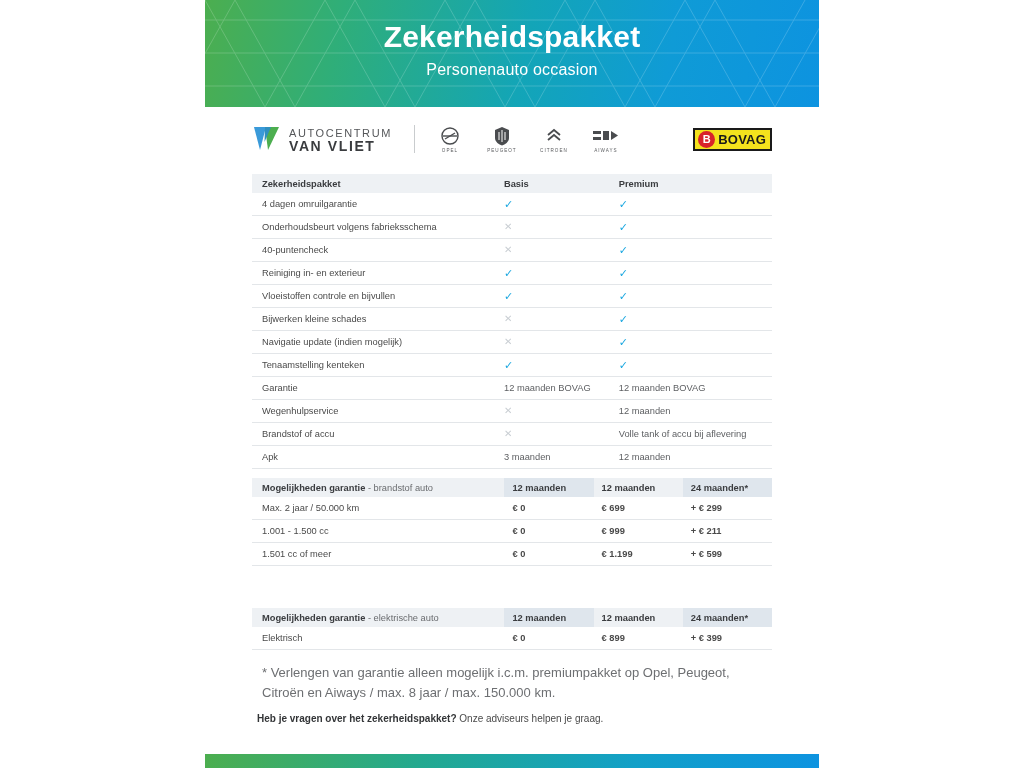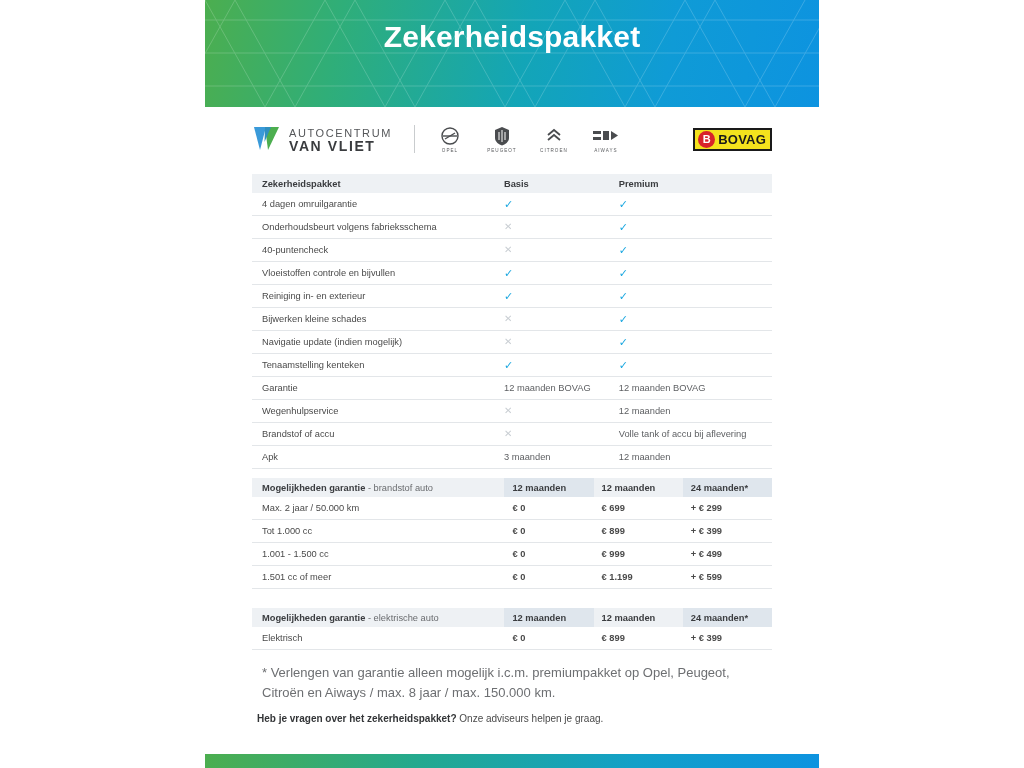--- a/index.html
+++ b/index.html
@@ -244,20 +244,21 @@
       <g fill="none" stroke="#ffffff" stroke-width="1">
         <path d="M0 0 L60 107 L120 0 L180 107 L240 0 L300 107 L360 0 L420 107 L480 0 L540 107 L600 0"></path>
         <path d="M-30 107 L30 0 L90 107 L150 0 L210 107 L270 0 L330 107 L390 0 L450 107 L510 0 L570 107 L630 0"></path>
         <path d="M0 53 L614 53"></path>
         <path d="M0 20 L614 20"></path>
         <path d="M0 86 L614 86"></path>
       </g>
     </svg>
     <div class="banner-text">
       <div class="banner-title">Zekerheidspakket</div>
+      <div class="banner-sub">Personenauto occasion</div>
     </div>
   </div>
 
   <div class="logo-strip">
 
     <div class="vanvliet">
       <div class="vv-mark">
         <svg width="30" height="30" viewBox="0 0 30 30">
           <path d="M2 3 L14 3 L8 26 Z" fill="#3a9ad9"></path>
           <path d="M13 3 L27 3 L16 26 Z" fill="#4cae4f"></path>
@@ -343,26 +344,26 @@
           <td class="c1">Onderhoudsbeurt volgens fabrieksschema</td>
           <td class="c2"><span class="cross">✕</span></td>
           <td class="c3"><span class="check">✓</span></td>
         </tr>
         <tr>
           <td class="c1">40-puntencheck</td>
           <td class="c2"><span class="cross">✕</span></td>
           <td class="c3"><span class="check">✓</span></td>
         </tr>
         <tr>
+          <td class="c1">Reiniging in- en exterieur</td>
+          <td class="c2"><span class="check">✓</span></td>
+          <td class="c3"><span class="check">✓</span></td>
+        </tr>
+        <tr>
           <td class="c1">Vloeistoffen controle en bijvullen</td>
-          <td class="c2"><span class="check">✓</span></td>
-          <td class="c3"><span class="check">✓</span></td>
-        </tr>
-        <tr>
-          <td class="c1">Reiniging in- en exterieur</td>
           <td class="c2"><span class="check">✓</span></td>
           <td class="c3"><span class="check">✓</span></td>
         </tr>
         <tr>
           <td class="c1">Bijwerken kleine schades</td>
           <td class="c2"><span class="cross">✕</span></td>
           <td class="c3"><span class="check">✓</span></td>
         </tr>
         <tr>
           <td class="c1">Navigatie update (indien mogelijk)</td>
@@ -407,30 +408,24 @@
       </tr>
     </thead>
     <tbody>
         <tr>
           <td class="g1">Max. 2 jaar / 50.000 km</td>
           <td class="g2"><b>€ 0</b></td>
           <td class="g3"><b>€ 699</b></td>
           <td class="g4"><b>+ € 299</b></td>
         </tr>
         <tr>
-          <td class="g1">Tot 1.000 cc</td>
-          <td class="g2"><b>€ 0</b></td>
-          <td class="g3"><b>€ 899</b></td>
-          <td class="g4"><b>+ € 399</b></td>
-        </tr>
-        <tr>
           <td class="g1">1.001 - 1.500 cc</td>
           <td class="g2"><b>€ 0</b></td>
           <td class="g3"><b>€ 999</b></td>
-          <td class="g4"><b>+ € 499</b></td>
+          <td class="g4"><b>+ € 211</b></td>
         </tr>
         <tr>
           <td class="g1">1.501 cc of meer</td>
           <td class="g2"><b>€ 0</b></td>
           <td class="g3"><b>€ 1.199</b></td>
           <td class="g4"><b>+ € 599</b></td>
         </tr>
       </tbody>
   </table>
 

